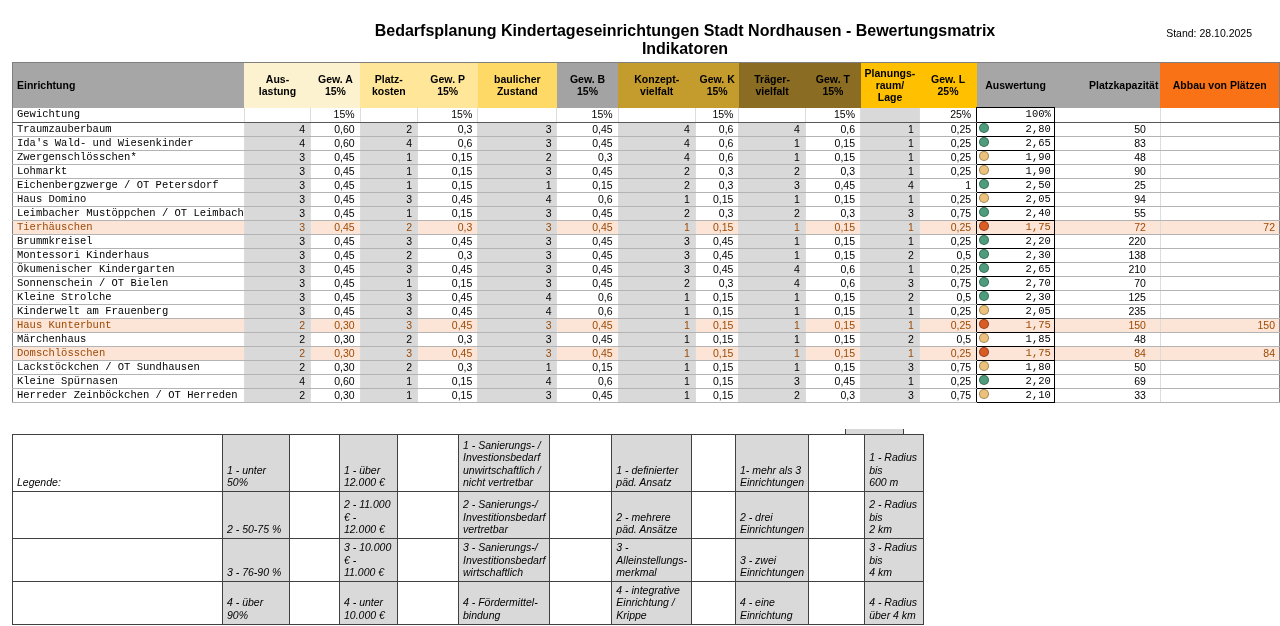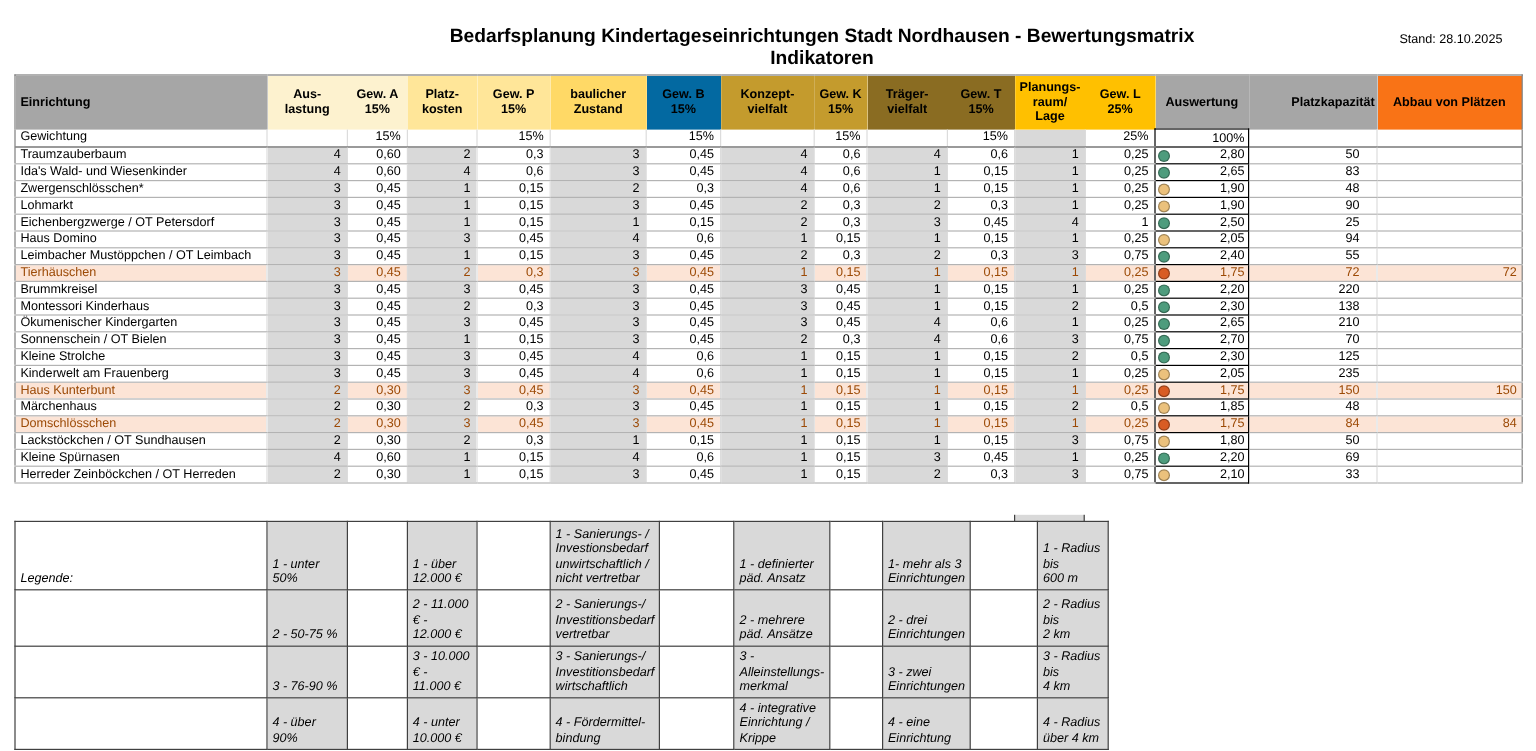--- a/index.html
+++ b/index.html
@@ -17,24 +17,24 @@
   #matrix { position:absolute; left:12px; top:62px; border:1px solid #7f7f7f; }
   #matrix th {
     height:45px; padding:0 2px; font-size:10.5px; font-weight:bold; text-align:center;
     vertical-align:middle; white-space:pre-line; line-height:1.18; overflow:hidden;
   }
   #matrix th.einr { text-align:left; padding-left:4px; }
   #matrix td {
     height:14px; line-height:13px; font-size:10.5px; padding:0 5px 0 0; text-align:right;
     white-space:nowrap; overflow:hidden; border-bottom:1px solid #b3b3b3; border-left:1px solid #dcdcdc;
   }
-  #matrix td.name { text-align:left; padding:0 0 0 4px; border-left:none; }
+  #matrix td.name { text-align:left; padding:0 0 0 4px; border-left:none;font-family:Liberation Mono, monospace; }
   #matrix td.sc { background:var(--cell-gray); }
   #matrix td.ausw { border:1px solid #000; padding:0 3px 0 2px; }
-  .aw { display:flex; align-items:center; justify-content:space-between; height:100%; }
+  .aw { display:flex; justify-content:space-between; height:100%;font-family:Liberation Mono, monospace; }
   .aw .v { margin-left:auto; }
   .dot { display:inline-block; width:10px; height:10px; border-radius:50%;
          border:1px solid rgba(0,0,0,.32); flex:0 0 auto; }
   #matrix td.kap { padding-right:14px; }
   #matrix td.abb { padding-right:4px; }
   tr.hl td { background:var(--hl-light); color:var(--hl-text); border-bottom-color:#e4b38c;margin-left:37px; }
   tr.hl td.sc { background:var(--hl-dark); }
   #gewichtung-row td { height:15px; border-bottom:1px solid #595959; }
   #totals-row td { height:12px; line-height:11px; border-top:1px solid #000;
                    border-bottom:1px solid #000; font-weight:bold; }
@@ -79,21 +79,21 @@
       <th style="background: rgb(253, 242, 207);">Aus-
 lastung</th>
       <th style="background: rgb(253, 242, 207);">Gew. A
 15%</th>
       <th style="background: rgb(255, 230, 153);">Platz-
 kosten</th>
       <th style="background: rgb(255, 230, 153);">Gew. P
 15%</th>
       <th style="background: rgb(255, 217, 102); margin-top: 10px;">baulicher
 Zustand</th>
-      <th style="background: #0369a1; text-align: center;">Gew. B
+      <th style="background: #a3a3a3; text-align: center;">Gew. B
 15%</th>
       <th style="background: rgb(196, 155, 45);">Konzept-
 vielfalt</th>
       <th style="background: rgb(196, 155, 45);">Gew. K
 15%</th>
       <th style="background: rgb(138, 108, 34);">Träger-
 vielfalt</th>
       <th style="background: rgb(138, 108, 34);">Gew. T
 15%</th>
       <th style="background: rgb(255, 192, 0);">Planungs-

